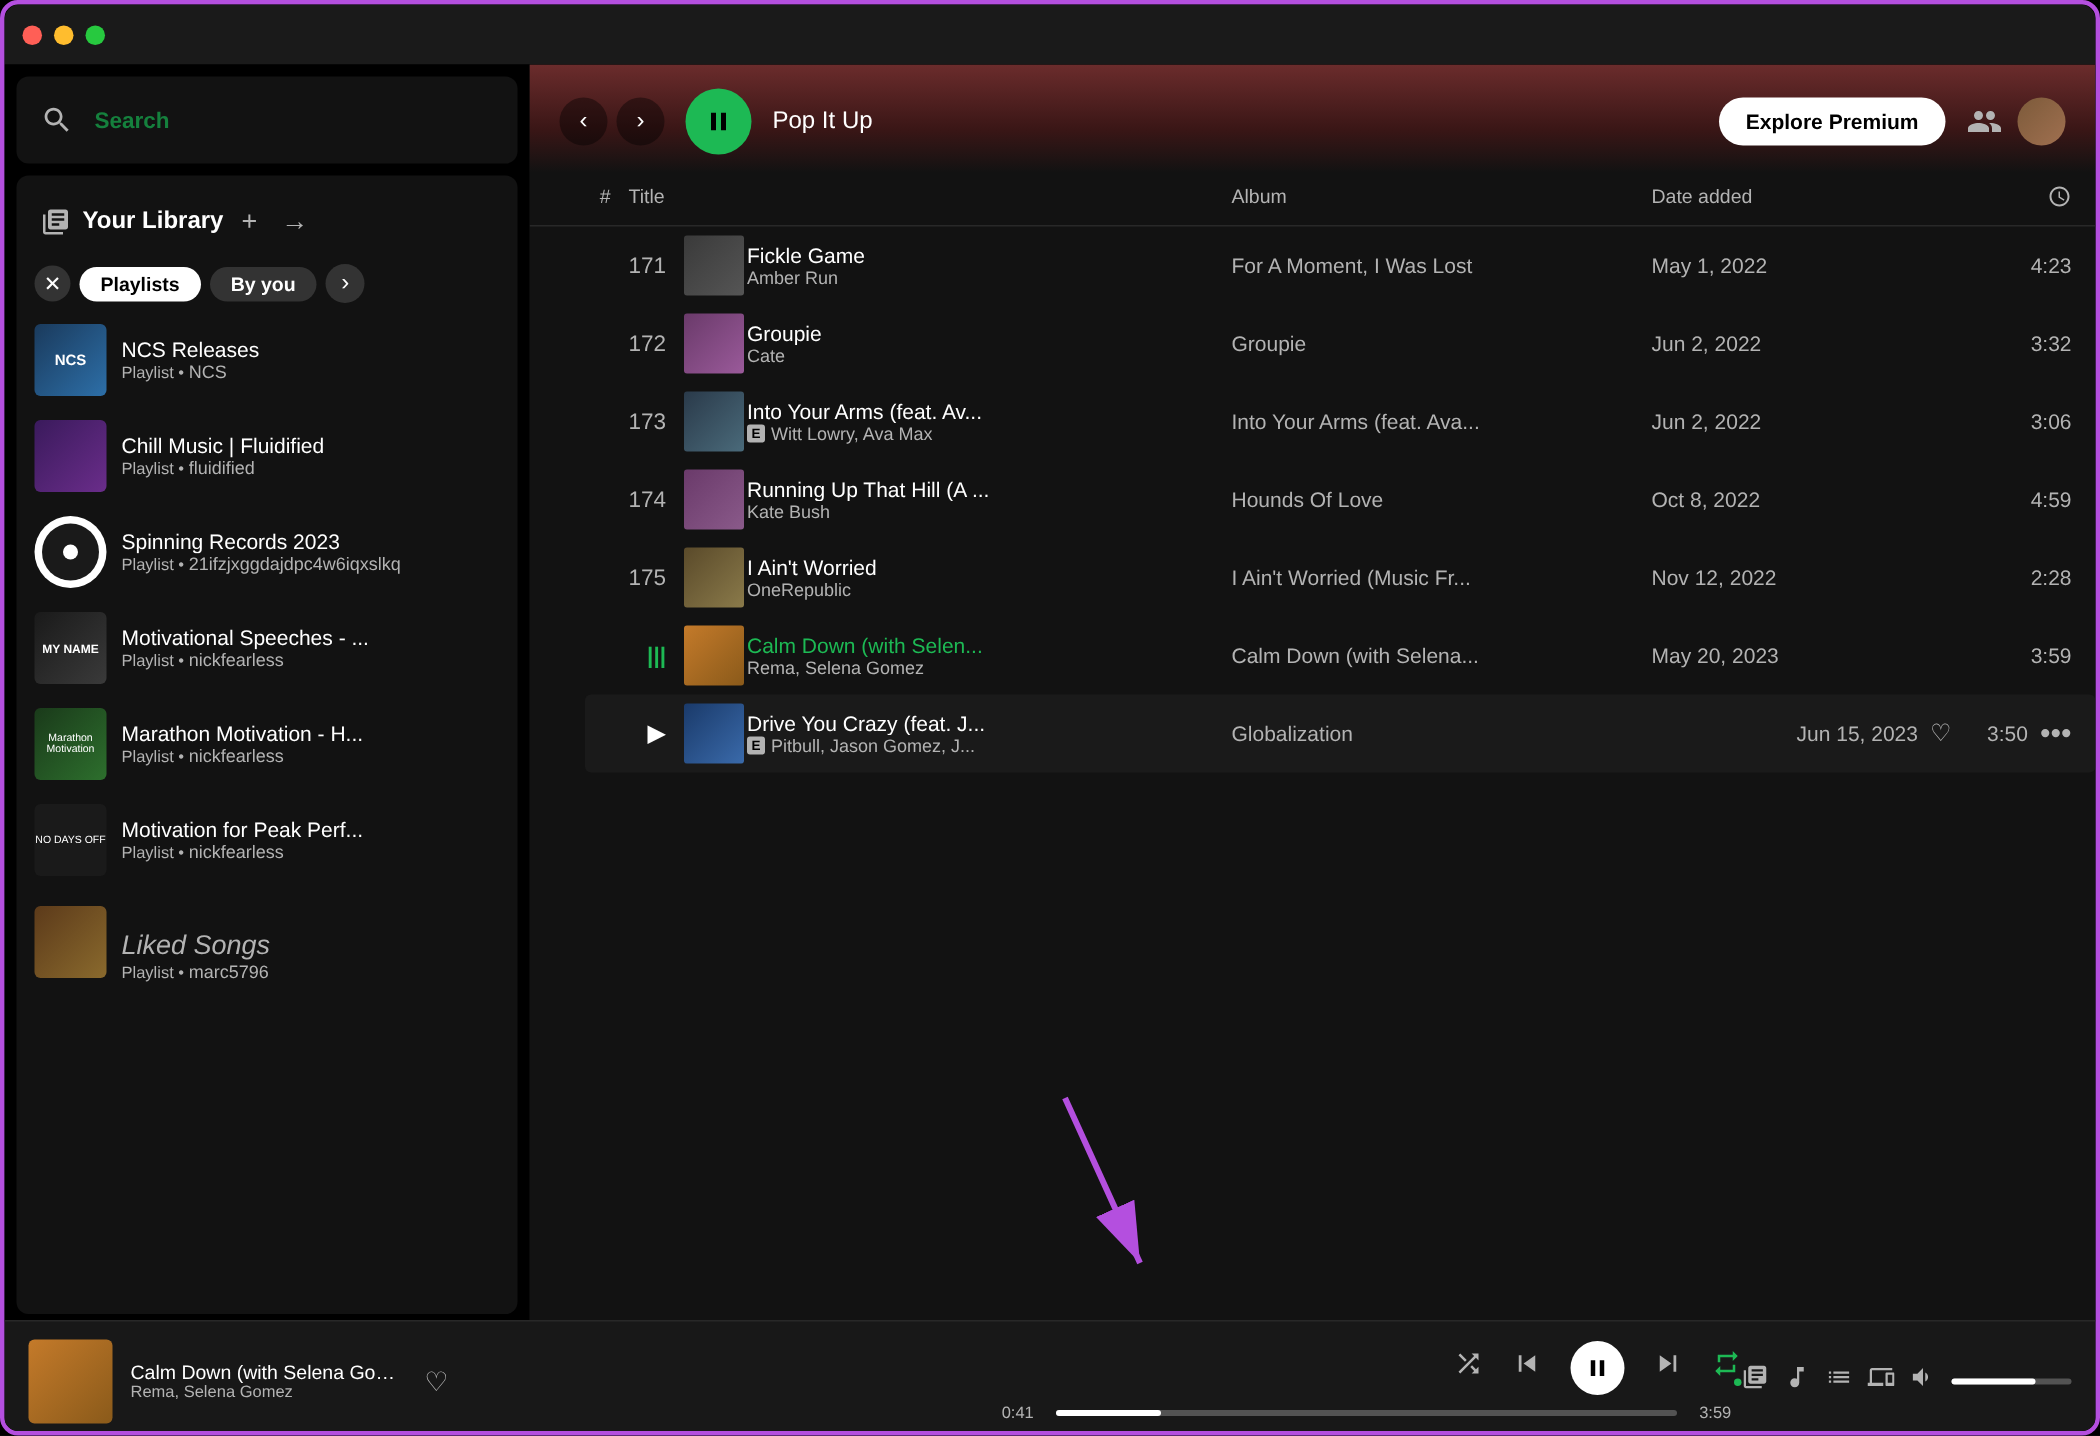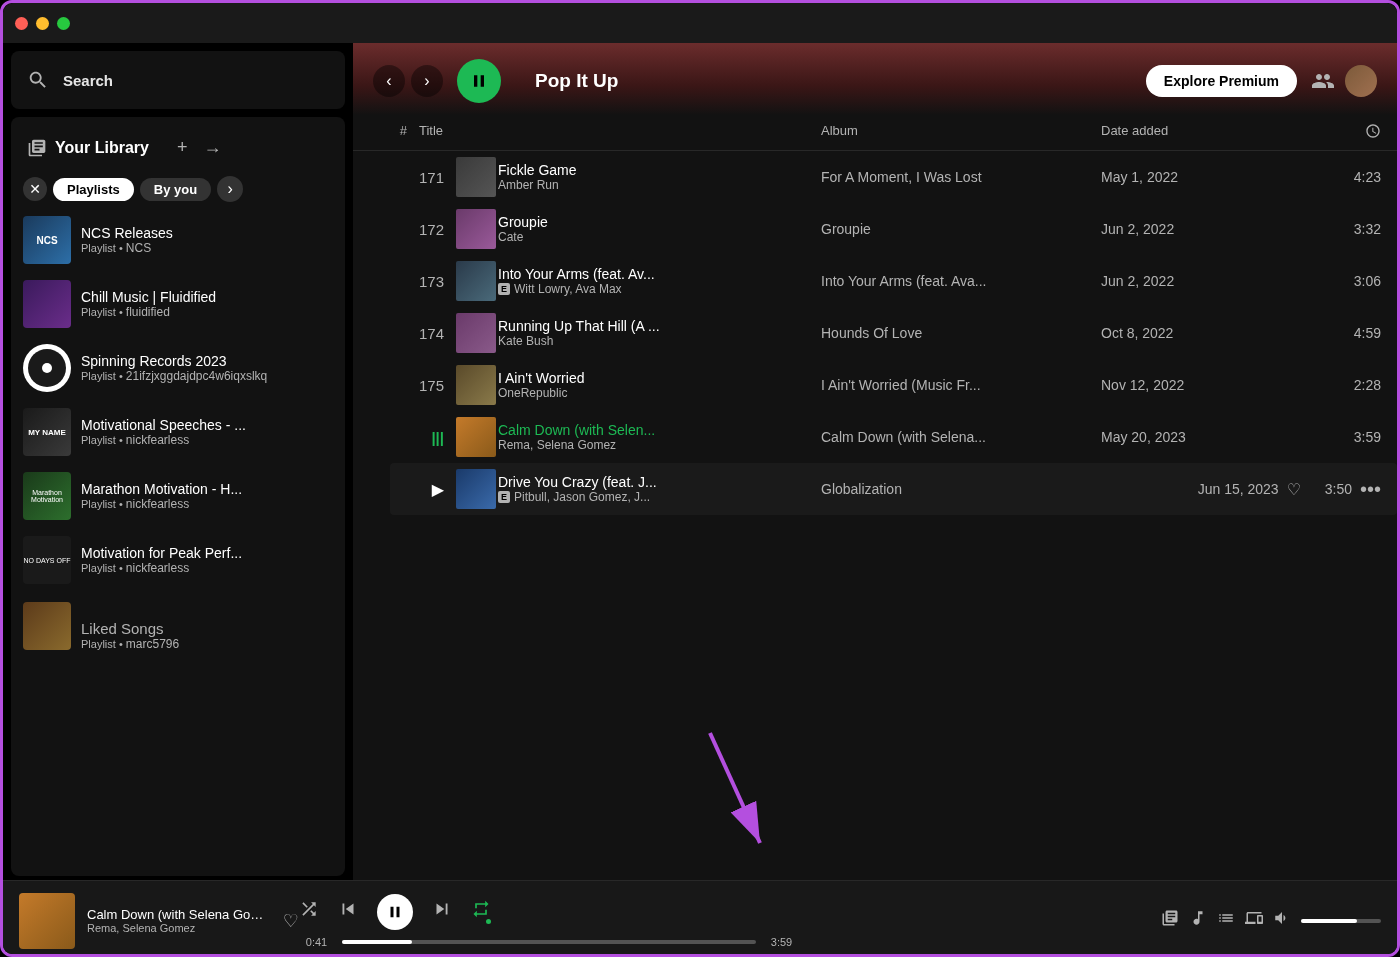--- a/index.html
+++ b/index.html
@@ -67,21 +67,21 @@
       padding: 8px 0;
       flex: 1;
       overflow: hidden;
       display: flex;
       flex-direction: column;
     }
     .library-header {
       display: flex;
       align-items: center;
       padding: 8px 16px;
-      gap: 24px;
+      gap: 8px;
     }
     .library-title {
       color: #fff;
       font-weight: 700;
       font-size: 16px;
       flex: 1;
     }
     .library-actions {
       display: flex;
       gap: 8px;
@@ -208,24 +208,23 @@
       width: 44px; height: 44px;
       border-radius: 50%;
       background: #1db954;
       border: none;
       cursor: pointer;
       display: flex; align-items: center; justify-content: center;
       flex-shrink: 0;
     }
     .playlist-name-header {
       color: #fff;
-      font-size: 19px;
-      font-weight: 700;
+      font-size: 16px;
+      font-weight: 400;
       flex: 1;
-      margin-left: 20px;
     }
     .explore-premium-btn {
       background: #fff;
       color: #000;
       border: none;
       border-radius: 20px;
       padding: 8px 18px;
       font-size: 14px;
       font-weight: 700;
       cursor: pointer;
@@ -390,21 +389,21 @@
     .now-heart {
       color: #b3b3b3;
       font-size: 18px;
       cursor: pointer;
       flex-shrink: 0;
     }
     .player-center {
       flex: 1;
       display: flex;
       flex-direction: column;
-      align-items: flex-start;
+      align-items: flex-end;
       gap: 6px;
     }
     .player-controls {
       display: flex;
       align-items: center;
       gap: 18px;
     }
     .ctrl-btn {
       background: none;
       border: none;
@@ -495,21 +494,21 @@
 <div class="app-body">
 
   <div class="sidebar">
     <div class="sidebar-nav">
       <div class="nav-item">
         <div class="nav-icon">
           <svg width="22" height="22" viewBox="0 0 24 24" fill="#b3b3b3">
             <path d="M15.5 14h-.79l-.28-.27C15.41 12.59 16 11.11 16 9.5 16 5.91 13.09 3 9.5 3S3 5.91 3 9.5 5.91 16 9.5 16c1.61 0 3.09-.59 4.23-1.57l.27.28v.79l5 4.99L20.49 19l-4.99-5zm-6 0C7.01 14 5 11.99 5 9.5S7.01 5 9.5 5 14 7.01 14 9.5 11.99 14 9.5 14z"></path>
           </svg>
         </div>
-        <span style="color:#e5e5e5;text-align:right;">Search</span>
+        <span style="color:#15803d;text-align:right;">Search</span>
       </div>
     </div>
 
     <div class="library-section">
       <div class="library-header">
         <div style="display:flex;align-items:center;gap:8px;">
           <svg width="20" height="20" viewBox="0 0 24 24" fill="#b3b3b3">
             <path d="M4 6H2v14c0 1.1.9 2 2 2h14v-2H4V6zm16-4H8c-1.1 0-2 .9-2 2v12c0 1.1.9 2 2 2h12c1.1 0 2-.9 2-2V4c0-1.1-.9-2-2-2zm-1 9H9V9h10v2zm-4 4H9v-2h6v2zm4-8H9V5h10v2z"></path>
           </svg>
           <span class="library-title">Your Library</span>
@@ -603,21 +602,21 @@
             <div class="playlist-sub">
               <span style="color:#b3b3b3;font-size:11px;">Playlist • </span>
               <span>nickfearless</span>
             </div>
           </div>
         </div>
 
         <div class="playlist-item">
           <div class="playlist-thumb thumb-marc"></div>
           <div class="playlist-info">
-            <div class="playlist-name" style="color:#b3b3b3;font-size:15px;margin-top:20px;">Liked Songs</div>
+            <div class="playlist-name" style="color:#b3b3b3;font-style:italic;font-size:18px;margin-top:20px;">Liked Songs</div>
             <div class="playlist-sub">
               <span style="color:#b3b3b3;font-size:11px;">Playlist • </span>
               <span>marc5796</span>
             </div>
           </div>
         </div>
       </div>
     </div>
   </div>
 

